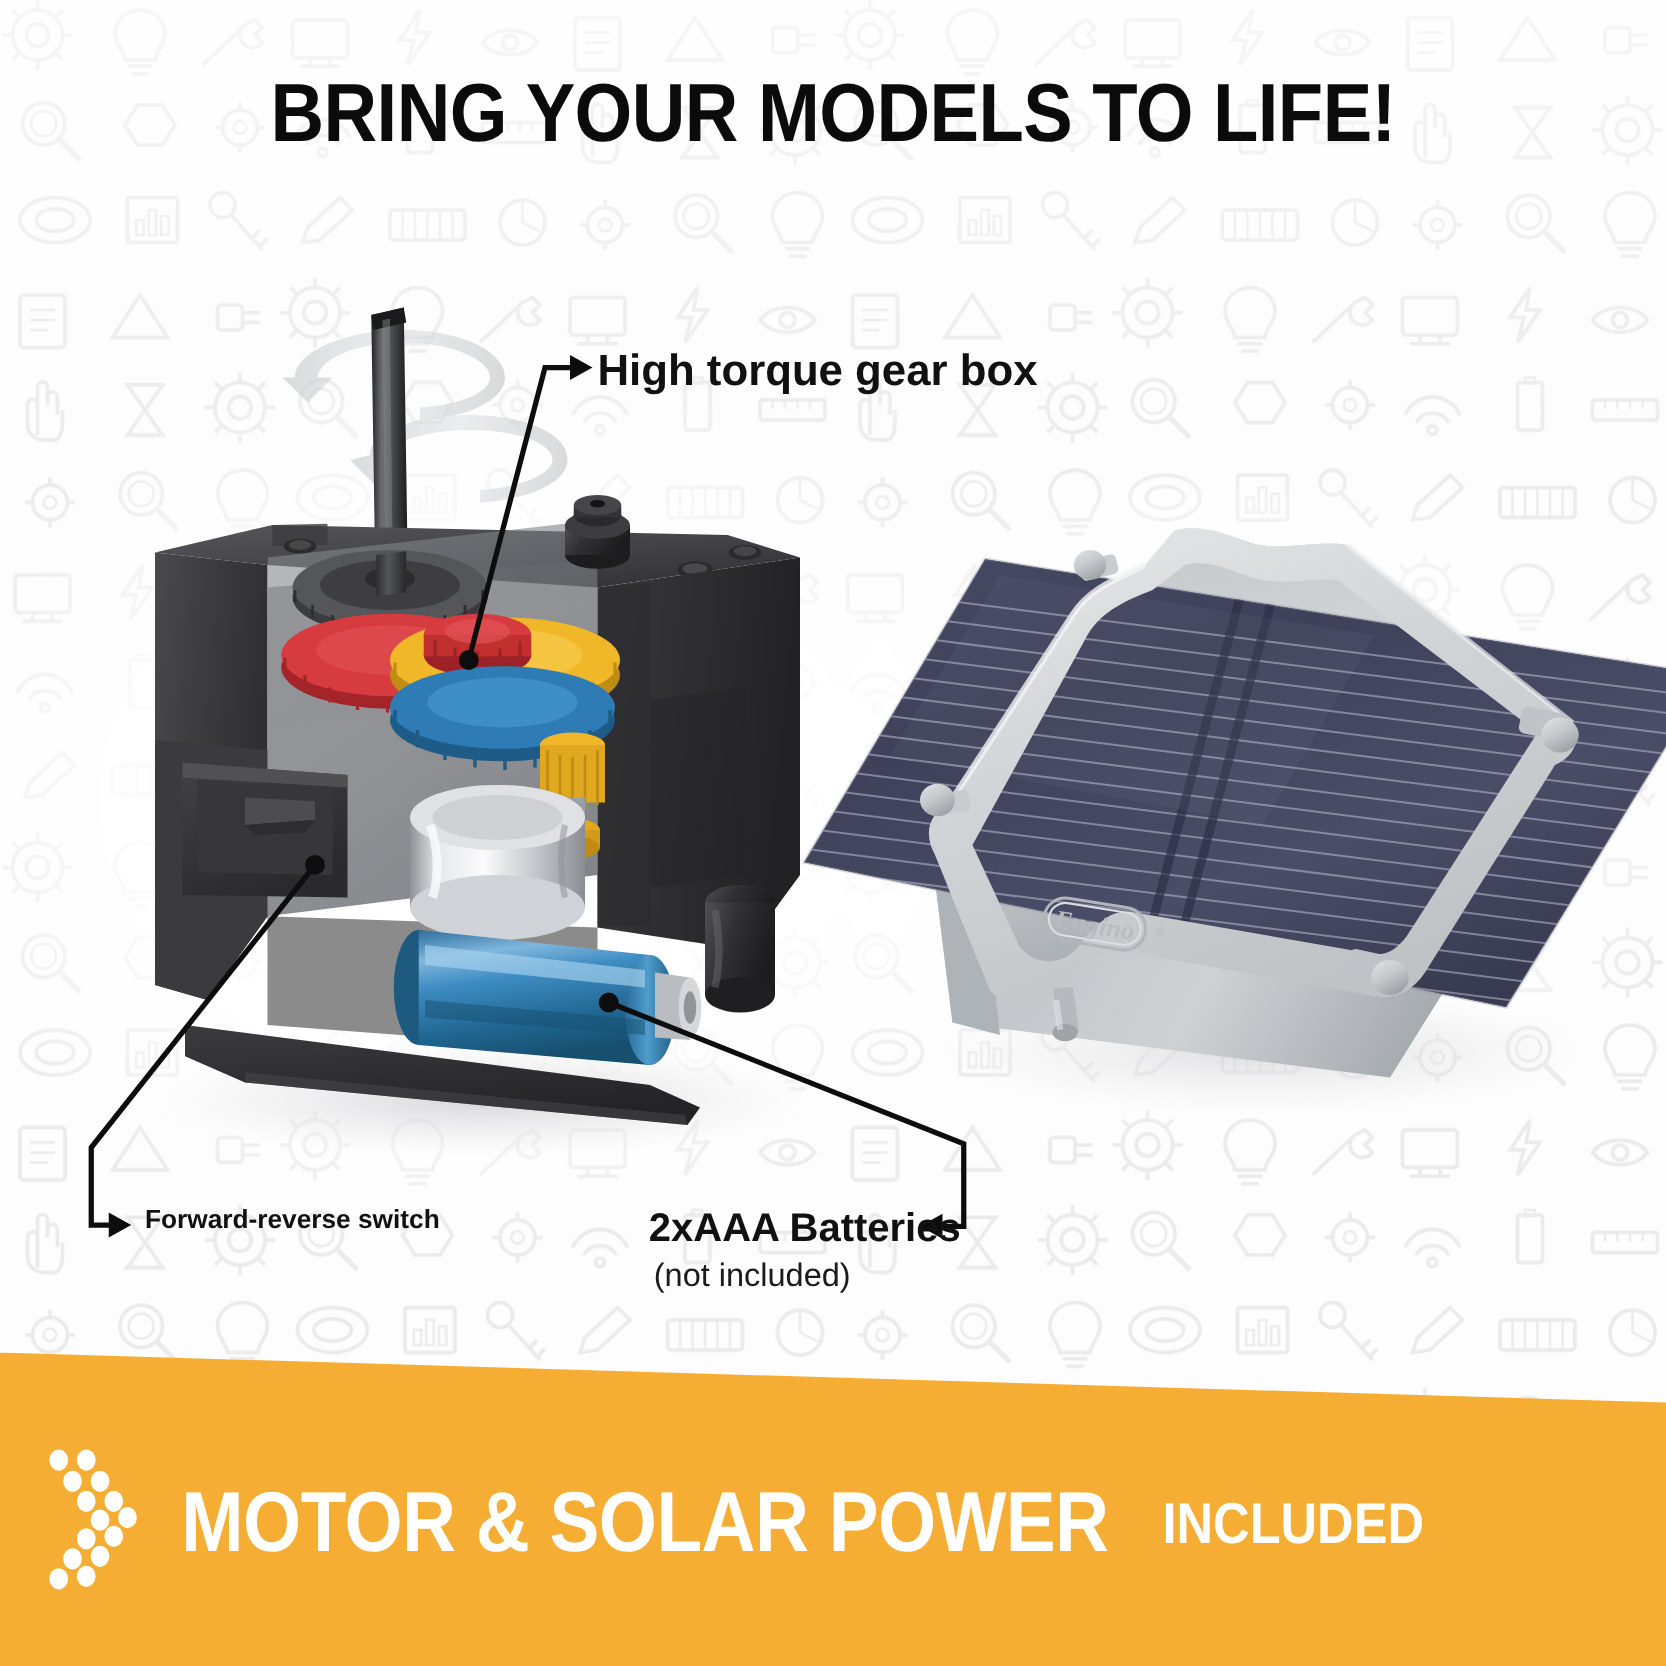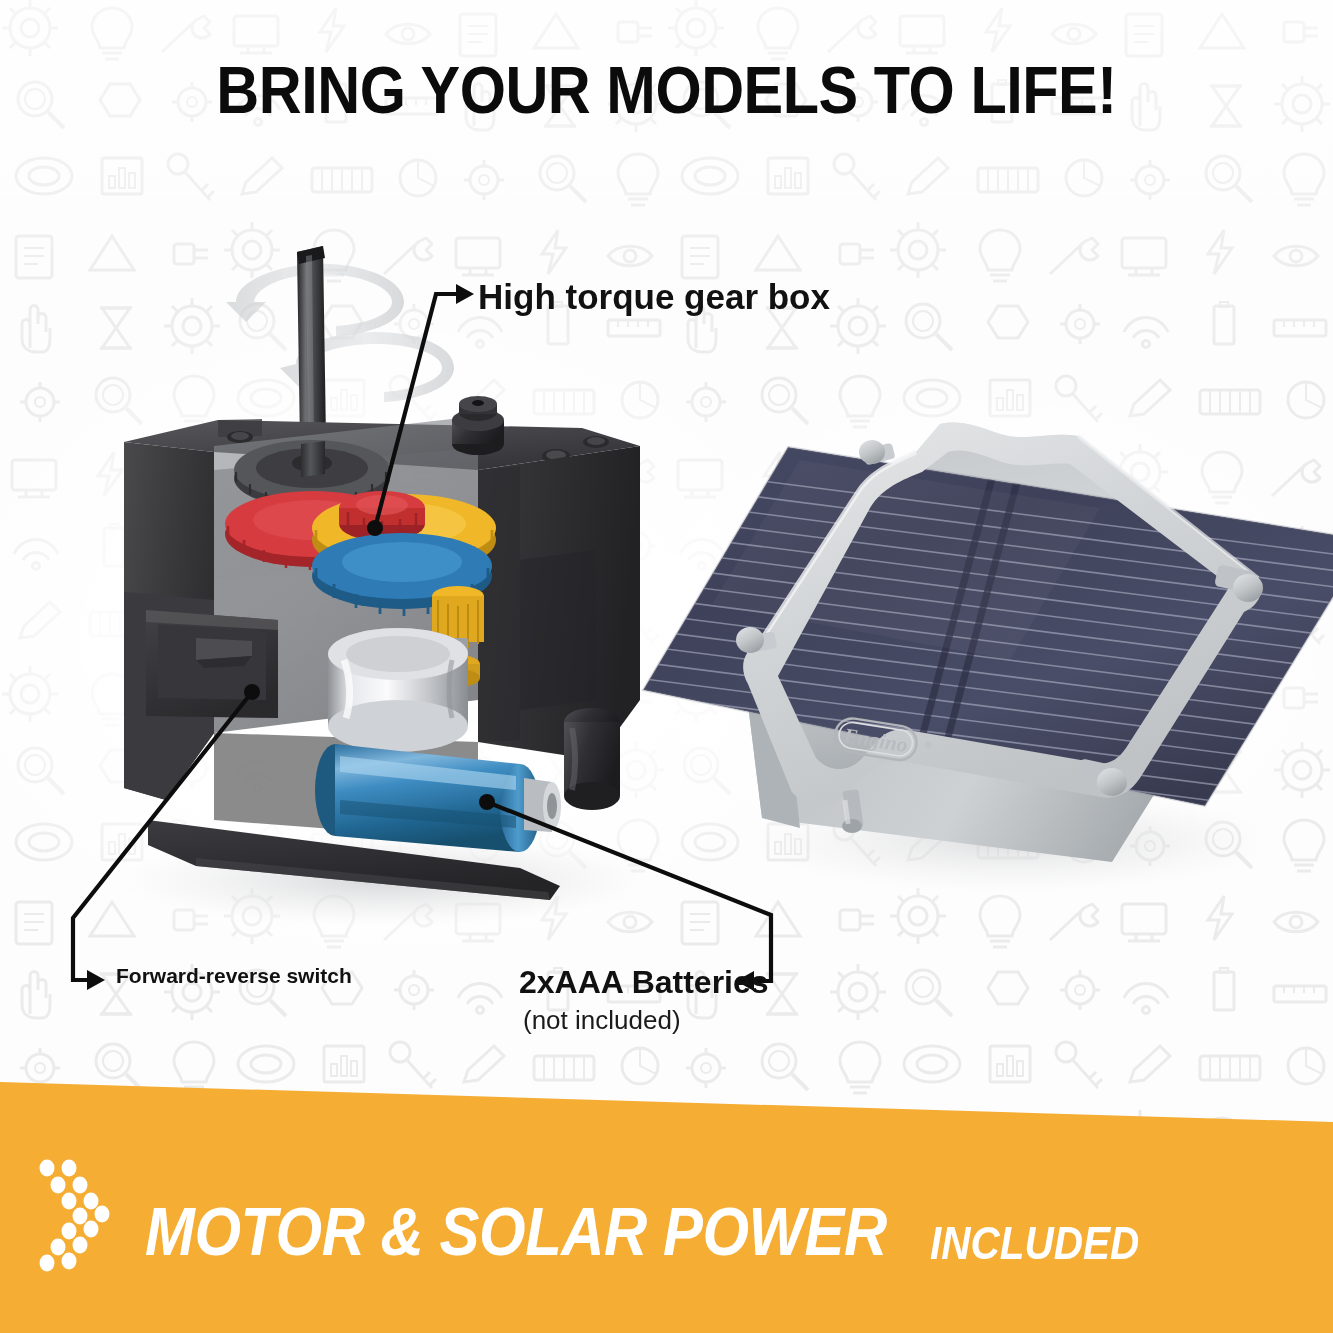--- a/index.html
+++ b/index.html
@@ -96,26 +96,25 @@
   #banner-dots {
     position: absolute;
     left: 38px; top: 96px;
     width: 92px; height: 120px;
     z-index: 2;
   }
   #banner-dots svg { display: block; width: 100%; height: 100%; }
 
   #banner-text {
     position: absolute;
-    left: 145px; top: 132px;
+    left: 145px; top: 119px;
     display: flex;
-    align-items: flex-end;
+    align-items: center;
     z-index: 2;
     white-space: nowrap;
-    font-style: italic;
   }
   #banner-main {
     font-family: "Liberation Sans", sans-serif;
     font-weight: 700;
     font-size: 68px;
     color: #ffffff;
     letter-spacing: -0.5px;
     transform: scaleX(.88);
     transform-origin: 0 50%;
   }

